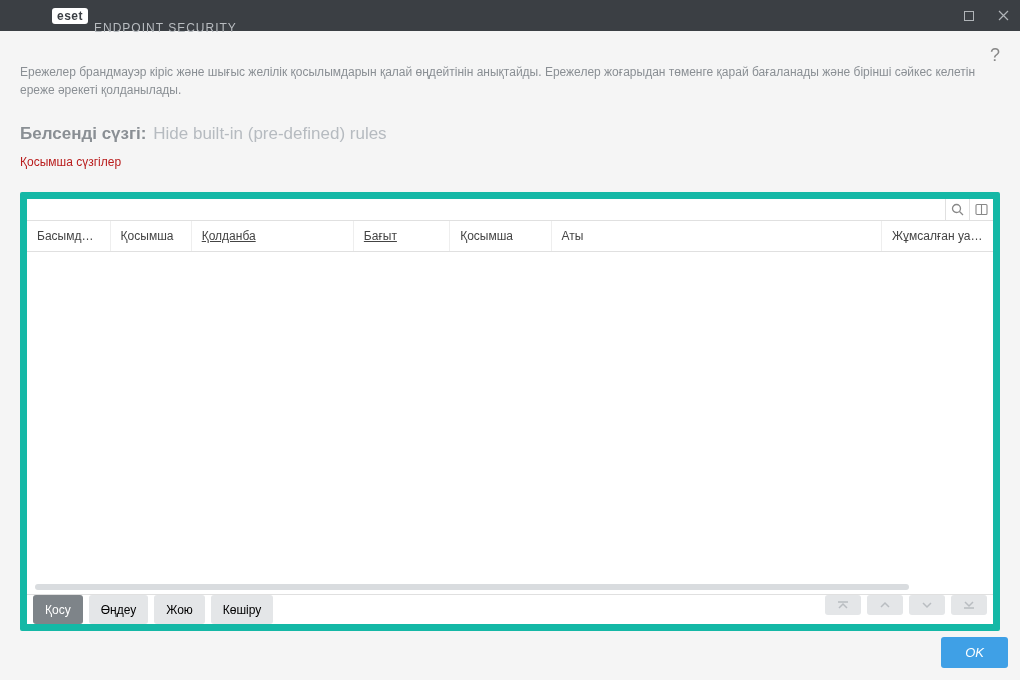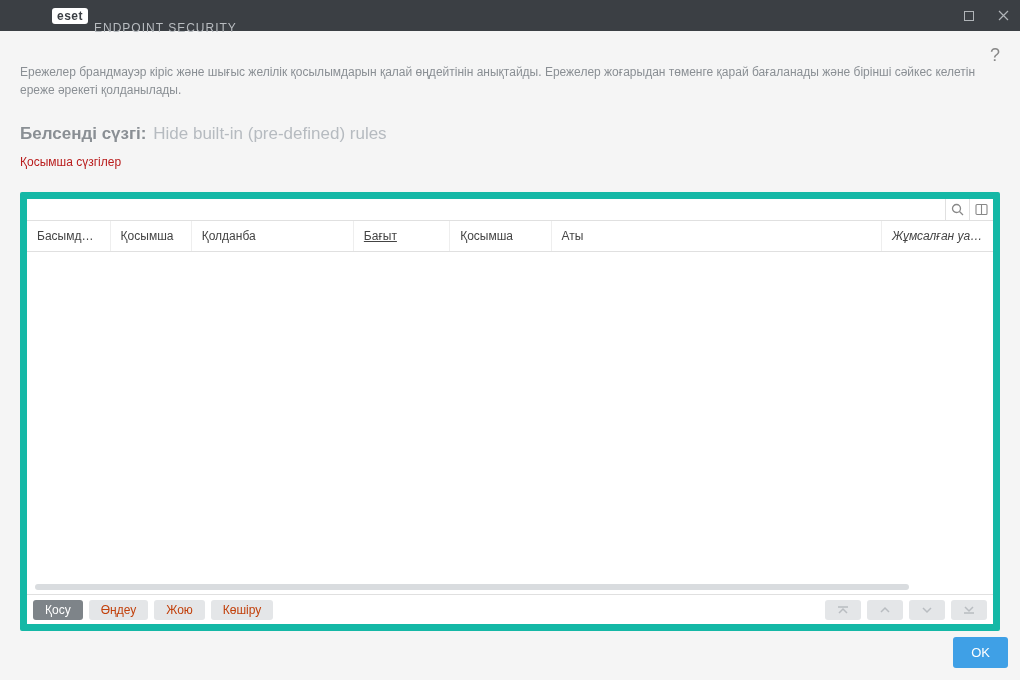--- a/index.html
+++ b/index.html
@@ -27,44 +27,44 @@
     .extra-filters a { color: #b91c1c; font-size: 12px; text-decoration: none; cursor: pointer; }
 
     
     .table-area { margin-top: 22px; border: 7px solid #14b8a6; background: #fff; border-radius: 2px; }
     .table-toolbar { height: 22px; border-bottom: 1px solid #e0e0e0; display: flex; justify-content: flex-end; align-items: stretch; }
     .tb-icon { width: 24px; display: flex; align-items: center; justify-content: center; border-left: 1px solid #e0e0e0; color: #888; cursor: pointer; }
     .tb-icon svg { display: block; }
 
     .grid { width: 100%; border-collapse: collapse; table-layout: fixed; }
     .grid th { text-align: left; font-size: 12px; font-weight: 400; color: #444; padding: 8px 10px; border-right: 1px solid #eee; border-bottom: 1px solid #e0e0e0; white-space: nowrap; overflow: hidden; text-overflow: ellipsis; }
-    .grid th:last-child { border-right: none; text-align: left; font-style: italic; }
+    .grid th:last-child { border-right: none; text-align: left; }
 
     .grid-body { height: 328px; overflow: auto; position: relative; }
     .grid-body-inner { height: 100%; }
     .grid-hscroll { height: 14px; display: flex; align-items: center; padding: 0 8px; }
     .hscroll-thumb { height: 6px; width: 92%; background: #d9dcdf; border-radius: 3px; }
 
-    .action-bar { height: 30px; display: flex; align-items: center; padding: 0 6px; border-top: 1px solid #e0e0e0; gap: 6px; }
+    .action-bar { height: 30px; display: flex; padding: 0 6px; border-top: 1px solid #e0e0e0; gap: 6px; }
     .pill { padding: 3px 12px; font-size: 12px; border-radius: 3px; cursor: pointer; border: none; }
     .pill.primary { background: #7e8489; color: #fff; }
-    .pill.disabled { background: #e4e6e8; color: #c2410c; cursor: default; }
+    .pill.disabled { background: #e4e6e8; color: #000000; cursor: default; }
     .spacer { flex: 1; }
     .arrow-btn { width: 36px; height: 20px; background: #e4e6e8; border-radius: 3px; display: flex; align-items: center; justify-content: center; color: #b9bdc1; cursor: default; }
 
     
     .footer { position: absolute; bottom: 12px; right: 12px; display: flex; gap: 8px; }
-    .footer-btn { padding: 8px 18px; font-size: 13px; border: none; border-radius: 3px; cursor: pointer; }
+    .footer-btn { padding: 8px 24px; font-size: 13px; border: none; border-radius: 3px; cursor: pointer; font-style: italic; }
     .footer-btn.ok { background: #3fa0e6; color: #fff; }
     .footer-btn.cancel { background: #8a9096; color: #fff; }
 
     
     .c-pri { width: 82px; }
     .c-en  { width: 80px; }
-    .c-app { width: 160px; }
+    .c-app { width: 160px; text-decoration: underline; }
     .c-dir { width: 95px; text-decoration: underline; }
     .c-act { width: 100px; }
     .c-name{ width: 326px; }
     .c-time{ width: 110px; }
   </style>
 </head>
 <body>
 
 <div class="title-bar">
   <div class="logo-wrap">

